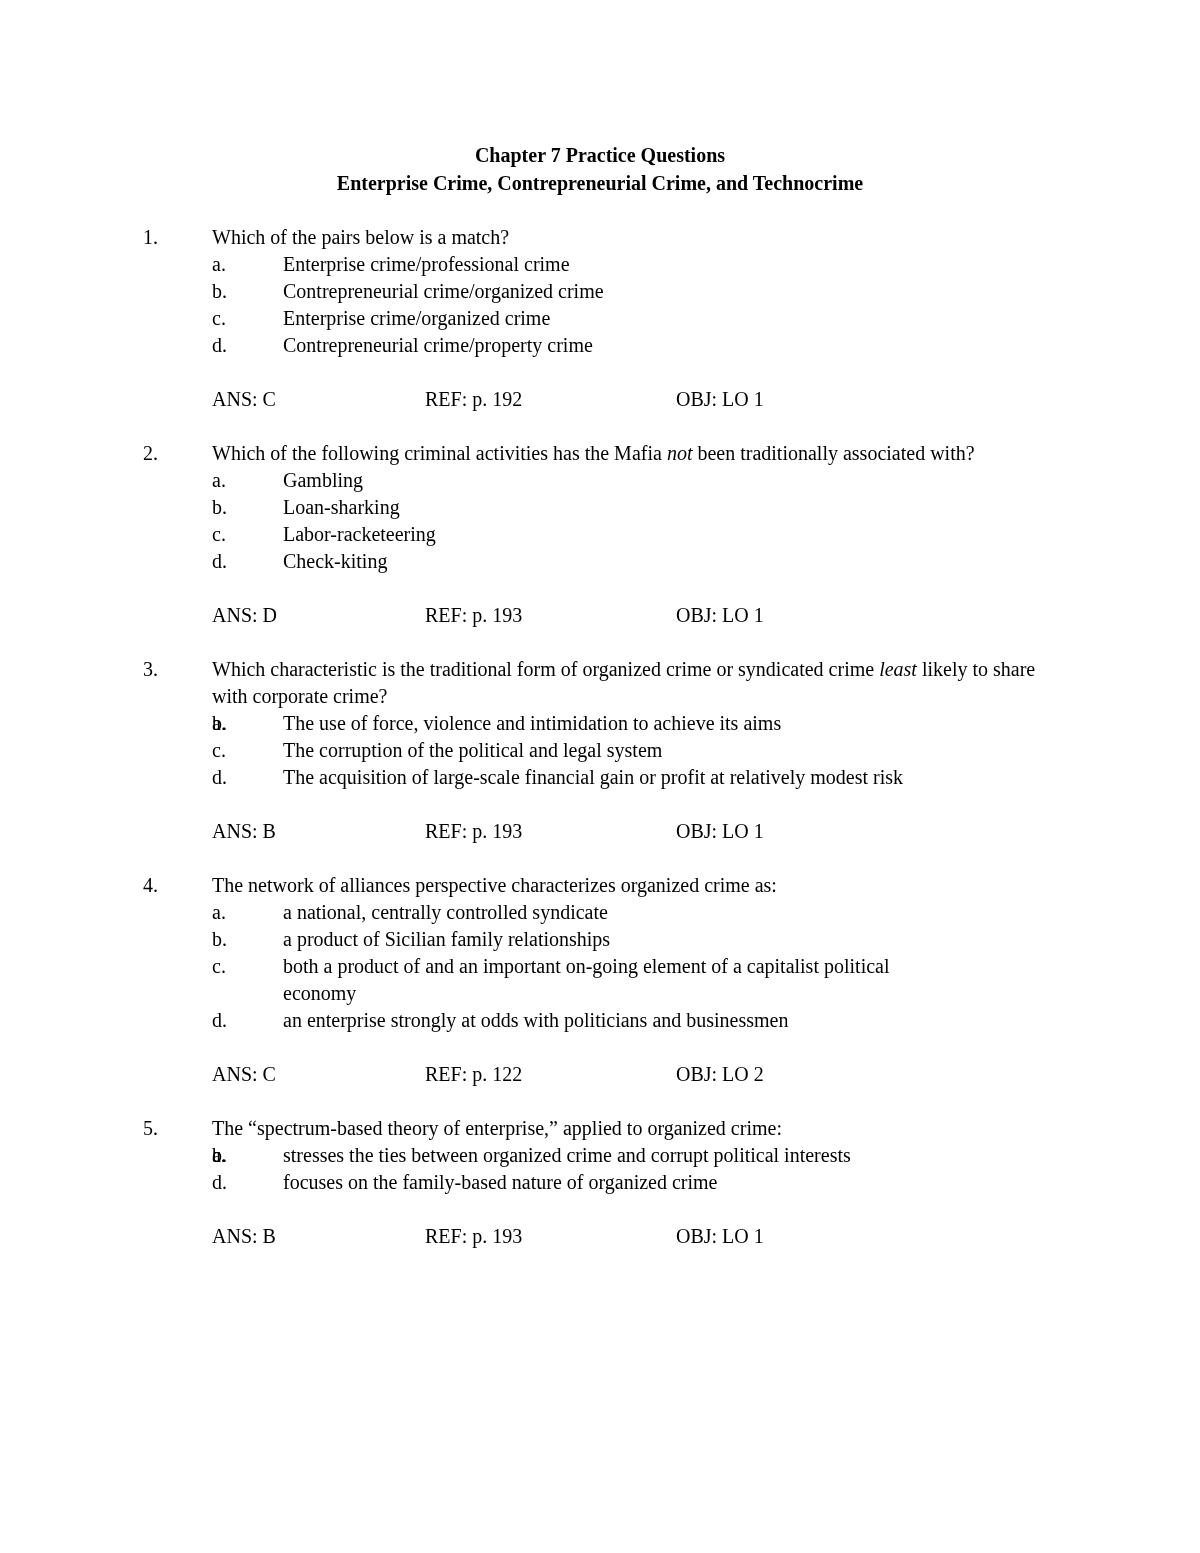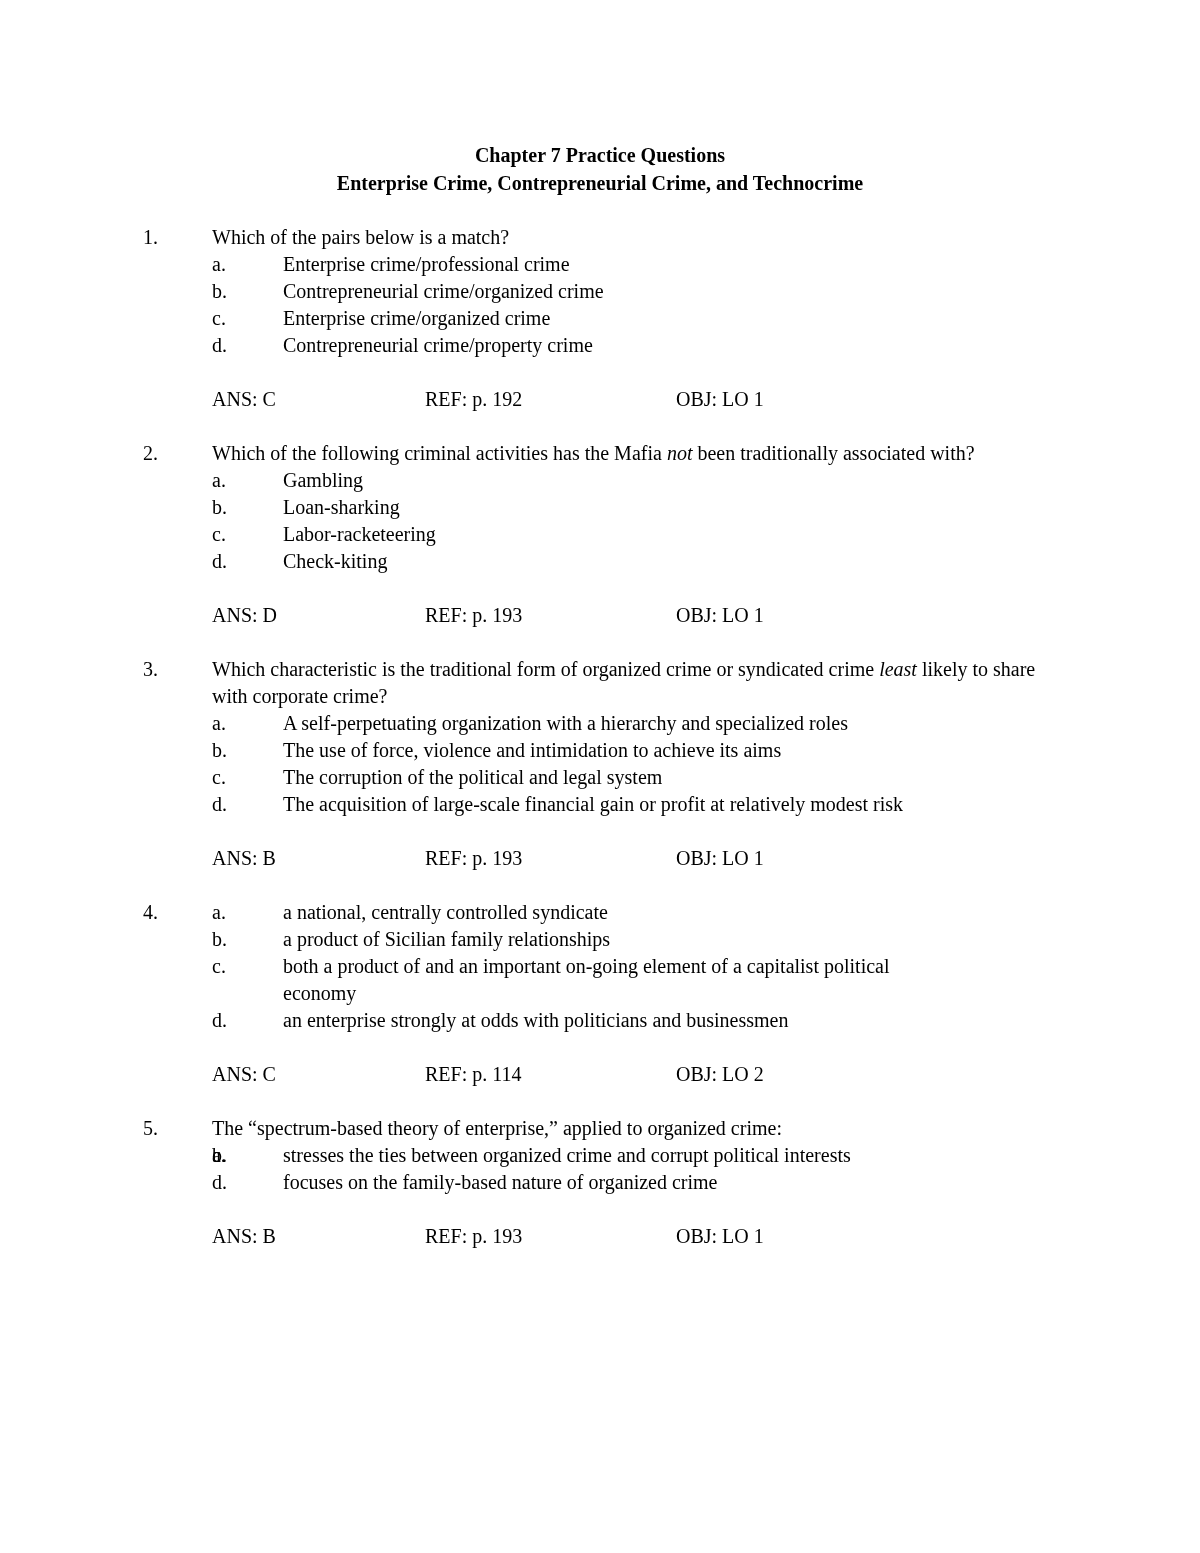--- a/index.html
+++ b/index.html
@@ -117,42 +117,43 @@
         <span class="ref">REF:  p. 193</span>
         <span class="obj">OBJ:  LO 1</span>
       </div>
     </div>
 
     <div class="question">
       <div class="q-row">
         <span class="q-num">3.</span>
         <span class="q-text"><span>Which characteristic is the traditional form of organized crime or syndicated crime </span><em>least</em><span> likely to share with corporate crime?</span></span>
       </div>
-      <div class="option"><span class="opt-letter">a.</span><span>A self-perpetuating organization with a hierarchy and specialized roles</span></div>
+      <div class="option"><span class="opt-letter">a.</span></div>
       <div class="option"><span class="opt-letter">b.</span><span>The use of force, violence and intimidation to achieve its aims</span></div>
       <div class="option"><span class="opt-letter">c.</span><span>The corruption of the political and legal system</span></div>
       <div class="option"><span class="opt-letter">d.</span><span>The acquisition of large-scale financial gain or profit at relatively modest risk</span></div>
       <div class="answer-row">
         <span class="ans">ANS:  B</span>
         <span class="ref">REF:  p. 193</span>
         <span class="obj">OBJ:  LO 1</span>
       </div>
     </div>
 
     <div class="question">
       <div class="q-row">
         <span class="q-num">4.</span>
+        <span class="q-text"><span>The network of alliances perspective characterizes organized crime as:</span><em></em><span></span></span>
       </div>
       <div class="option"><span class="opt-letter">a.</span><span>a national, centrally controlled syndicate</span></div>
       <div class="option"><span class="opt-letter">b.</span><span>a product of Sicilian family relationships</span></div>
       <div class="option" style="width:640px;"><span class="opt-letter">c.</span><span>both a product of and an important on-going element of a capitalist political economy</span></div>
       <div class="option"><span class="opt-letter">d.</span><span>an enterprise strongly at odds with politicians and businessmen</span></div>
       <div class="answer-row">
         <span class="ans">ANS:  C</span>
-        <span class="ref">REF:  p. 114</span>
+        <span class="ref">REF:  p. 122</span>
         <span class="obj">OBJ:  LO 2</span>
       </div>
     </div>
 
     <div class="question">
       <div class="q-row">
         <span class="q-num">5.</span>
         <span class="q-text"><span>The “spectrum-based theory of enterprise,” applied to organized crime:</span><em></em><span></span></span>
       </div>
       <div class="option"><span class="opt-letter">a.</span></div>

